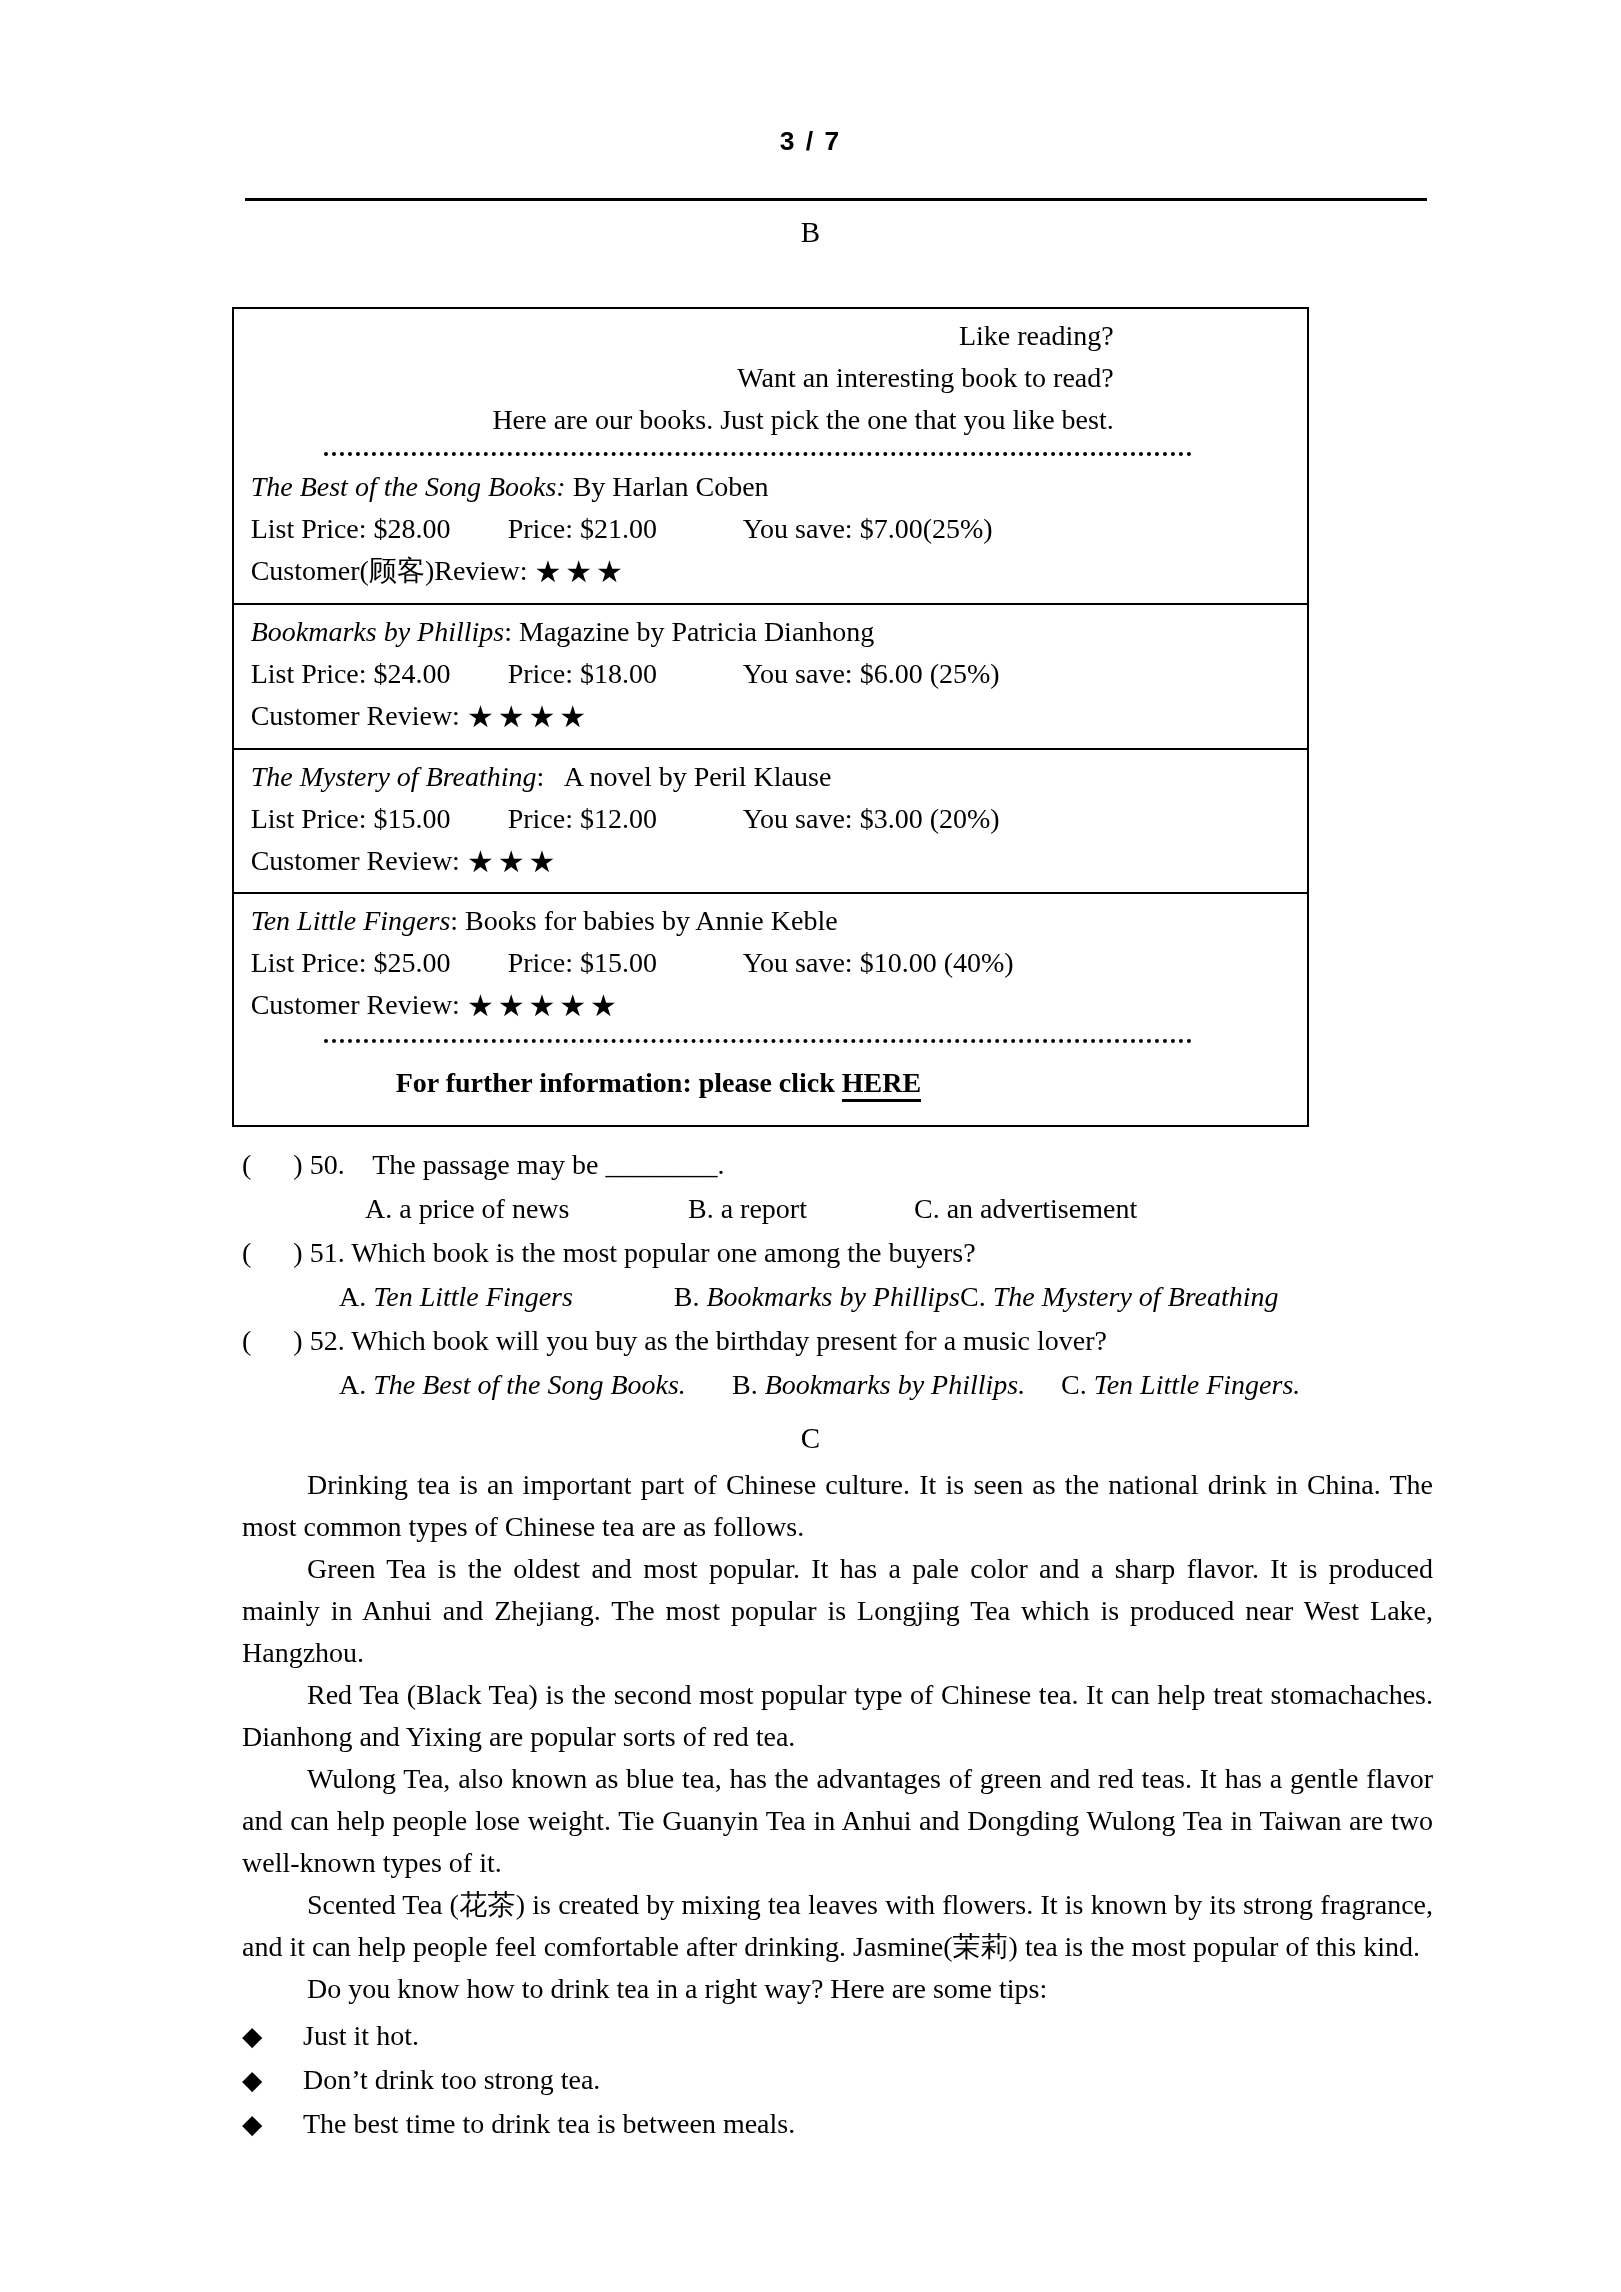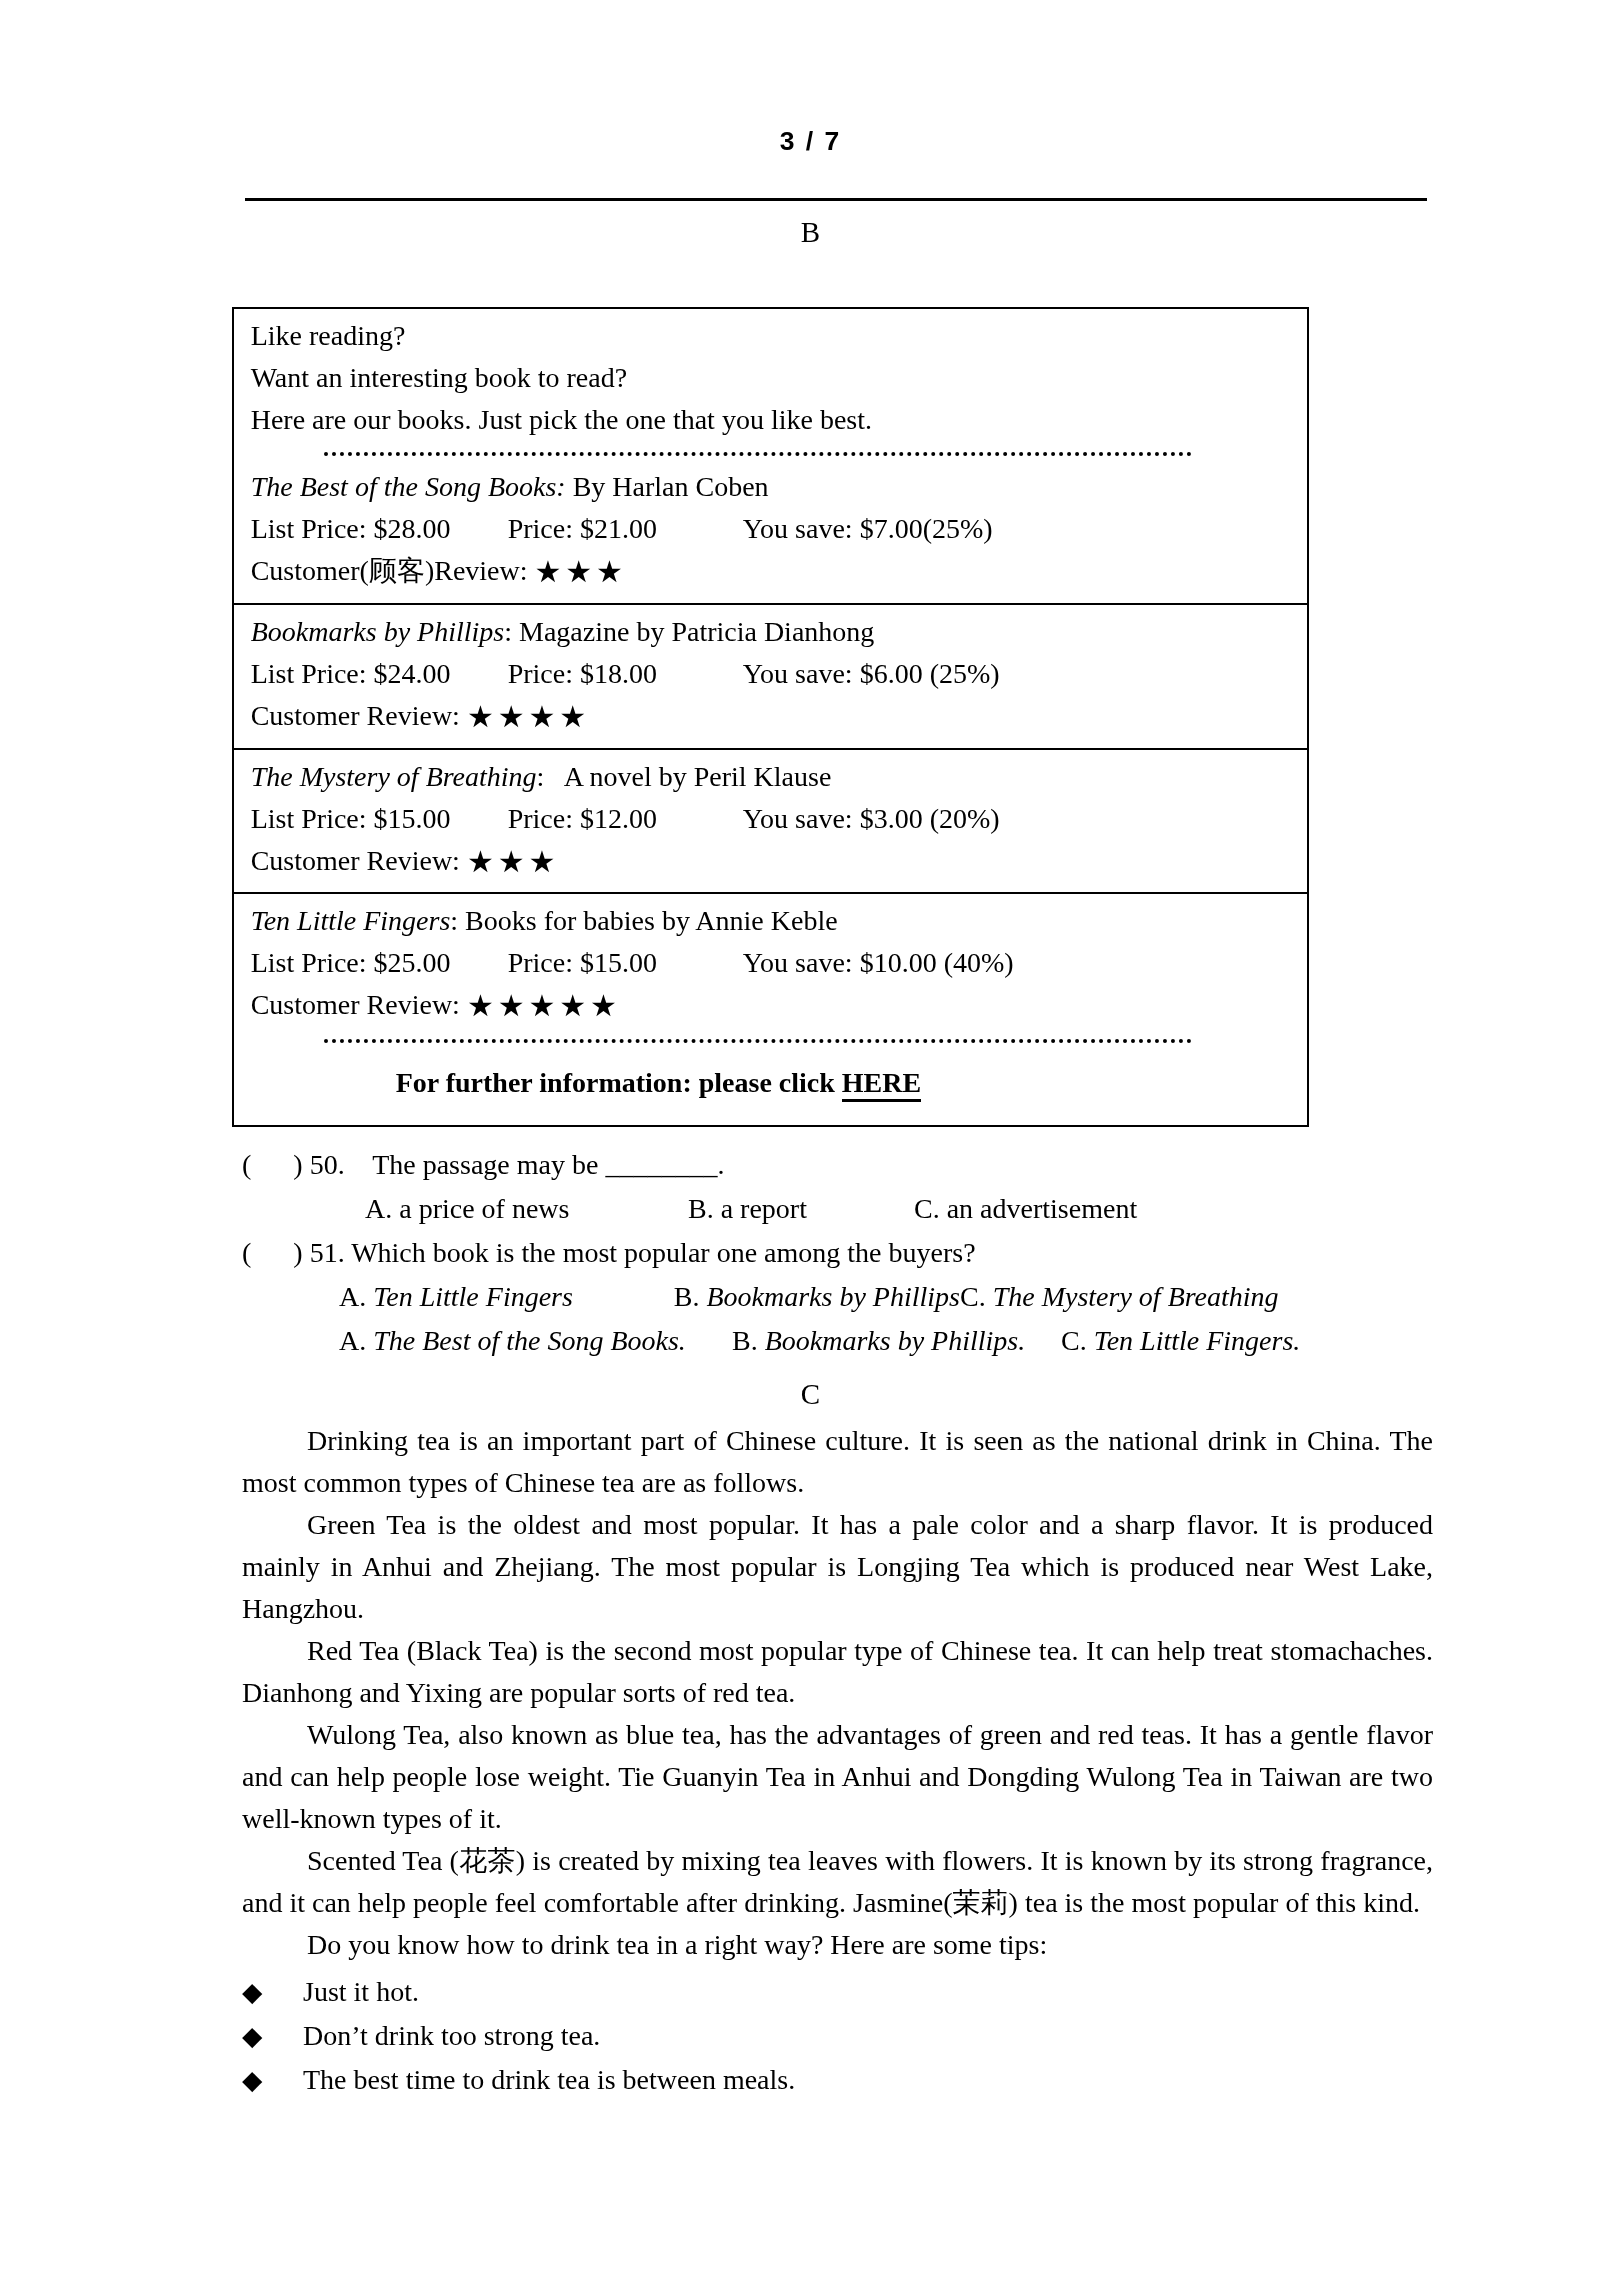--- a/index.html
+++ b/index.html
@@ -22,21 +22,21 @@
   }
   .section-label { text-align:center; margin-top:11.8px; font-size:29px; line-height:39px; }
 
   
   .ad-box {
     margin-left:232px; margin-top:55px; width:1077px;
     border:2.9px solid #000;
   }
   .ad-cell { border-top:2.9px solid #000; padding:5.9px 9.8px 9.8px 16.7px; }
   .ad-cell.first { border-top:none; }
-  .ad-header { width:863px; text-align:left; }
+  .ad-header { width:863px; text-align:right; }
   .ad-header div { line-height:42px; }
   .dotted-sep {
     height:0; border-bottom:4.9px dotted #000;
     margin:11.8px 0 9.8px 73px; width:868px;
   }
   .book-line { line-height:42px; }
   .book-title-italic { font-style:italic; }
   .price-row .col1 { display:inline-block; width:257px; }
   .price-row .col2 { display:inline-block; width:235px; }
   .stars {
@@ -151,20 +151,21 @@
     <div class="q-line">(      ) 50.    The passage may be ________.</div>
     <div class="q-opts opts-50">
       <span class="opt o1"><span>A. </span><span>a price of news</span></span><span class="opt o2"><span>B. </span><span>a report</span></span><span class="opt o3"><span>C. </span><span>an advertisement</span></span>
     </div>
 
     <div class="q-line">(      ) 51. Which book is the most popular one among the buyers?</div>
     <div class="q-opts opts-51">
       <span class="opt o1"><span>A. </span><span class="italic">Ten Little Fingers</span></span><span class="opt o2"><span>B. </span><span class="italic">Bookmarks by Phillips</span></span><span class="opt o3"><span>C. </span><span class="italic">The Mystery of Breathing</span></span>
     </div>
 
+    <div class="q-line">(      ) 52. Which book will you buy as the birthday present for a music lover?</div>
     <div class="q-opts opts-52">
       <span class="opt o1"><span>A. </span><span class="italic">The Best of the Song Books.</span></span><span class="opt o2"><span>B. </span><span class="italic">Bookmarks by Phillips.</span></span><span class="opt o3"><span>C. </span><span class="italic">Ten Little Fingers.</span></span>
     </div>
 
   </div>
 
   <div class="section-label">C</div>
 
   <div class="passage">
     <p>Drinking tea is an important part of Chinese culture. It is seen as the national drink in China. The most common types of Chinese tea are as follows.</p>

